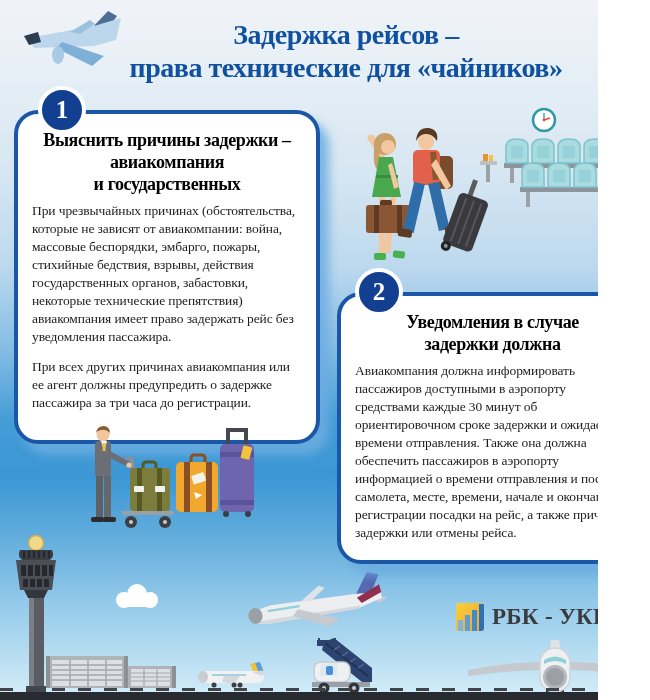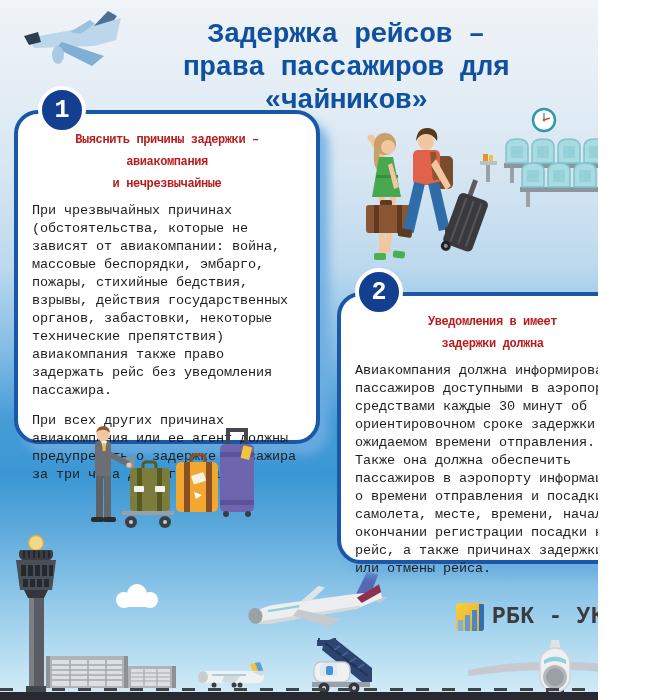--- a/index.html
+++ b/index.html
@@ -1,39 +1,39 @@
 <!DOCTYPE html>
 <html><head>
 <meta charset="utf-8">
 <style>
   html,body{margin:0;padding:0;background:#fff;}
   .poster{
     position:relative;width:598px;height:700px;overflow:hidden;
-    font-family:Liberation Mono, monospace;
+    font-family:Liberation Serif, serif;
     background:linear-gradient(180deg,
       #f0f3f7 0%, #e7eff6 10%, #d6e6f2 25%, #bcd9ee 38%,
       #84bce4 50%, #459cd7 60%, #3b97d4 68%, #5fabdc 76%,
       #93c9ea 86%, #c3e4f4 96%, #d6edf8 100%);
   }
   
   .title{position:absolute;left:100px;right:6px;top:18px;text-align:center;
     color:#10519f;font-weight:bold;font-size:28px;line-height:33px;letter-spacing:-0.5px;}
   .title span{display:block;}
   
   .card{position:absolute;background:#fff;border:4px solid #1a57a6;border-radius:24px;
     box-shadow:9px 11px 10px rgba(108,173,224,0.85);z-index:3;}
   .card1{left:14px;top:110px;width:298px;height:326px;}
   .card2{left:337px;top:292px;width:303px;height:264px;}
   .badge{position:absolute;top:-28px;width:40px;height:40px;background:#123f8f;
     border:4px solid #fff;border-radius:50%;color:#fff;font-size:25px;font-weight:bold;
     display:flex;align-items:center;justify-content:center;}
   .card1 .badge{left:20px;}
   .card2 .badge{left:14px;}
-  .card h2{margin:15px 4px 7px;text-align:center;color:#b91c1c;
-    font-size:12px;line-height:22px;letter-spacing:-0.4px;}
+  .card h2{margin:15px 4px 7px;text-align:center;color:#000000;
+    font-size:18px;line-height:22px;letter-spacing:-0.4px;}
   .card h2 span{display:block;white-space:nowrap;}
   .card p{margin:0 0 12px;padding:0 14px;color:#1d1d1f;
     font-size:13.5px;line-height:18px;letter-spacing:-0.1px;}
   
   .fig{position:absolute;z-index:1;}
   .front{z-index:4;}
   
   .runway-dashes{position:absolute;left:0;right:0;top:688px;height:3px;z-index:1;
     background:repeating-linear-gradient(90deg,#3f434a 0 13px,rgba(0,0,0,0) 13px 26px);}
   .runway-strip{position:absolute;left:0;right:0;top:692px;height:8px;background:#272a30;z-index:1;}
@@ -57,21 +57,21 @@
     <polygon points="66,22 84,3 93,8 80,26" fill="#4c6f96"></polygon>
     <polygon points="4,30 70,18 97,10 92,32 70,38 10,40" fill="#bcd7ec"></polygon>
     <polygon points="0,28 14,24 17,34 5,37" fill="#2c3e50"></polygon>
     <polygon points="46,24 66,12 71,16 56,26" fill="#9cc1dd"></polygon>
     <polygon points="38,34 80,48 68,58 32,40" fill="#7fafd6"></polygon>
     <ellipse cx="34" cy="47" rx="6" ry="9" fill="#a9c9e4"></ellipse>
   </svg>
 
   <div class="title">
     <span>Задержка рейсов –</span>
-    <span>права пассажиров для «чайников»</span>
+    <span>права технические для «чайников»</span>
   </div>
 
   <svg class="fig" style="left:531px;top:107px;" width="26" height="26" viewBox="0 0 26 26">
     <circle cx="13" cy="13" r="11" fill="#ffffff" stroke="#2e9aa6" stroke-width="2.5"></circle>
     <line x1="13" y1="13" x2="19" y2="11" stroke="#d94f3c" stroke-width="1.6"></line>
     <line x1="13" y1="13" x2="13" y2="6" stroke="#2e9aa6" stroke-width="1.3"></line>
     <circle cx="13" cy="13" r="1.4" fill="#d94f3c"></circle>
   </svg>
 
   <svg class="fig" style="left:478px;top:136px;" width="164" height="74" viewBox="0 0 164 74">
@@ -177,30 +177,30 @@
         <circle cx="101" cy="128" r="2" fill="#8d9196"></circle>
       </g>
     </g>
   </svg>
 
   <div class="card card1">
     <div class="badge">1</div>
     <h2>
       <span>Выяснить причины задержки –</span>
       <span>авиакомпания</span>
-      <span>и нечрезвычайные</span>
+      <span>и государственных</span>
     </h2>
-    <p>При чрезвычайных причинах (обстоятельства, которые не зависят от авиакомпании: война, массовые беспорядки, эмбарго, пожары, стихийные бедствия, взрывы, действия государственных органов, забастовки, некоторые технические препятствия) авиакомпания также право задержать рейс без уведомления пассажира.</p>
+    <p>При чрезвычайных причинах (обстоятельства, которые не зависят от авиакомпании: война, массовые беспорядки, эмбарго, пожары, стихийные бедствия, взрывы, действия государственных органов, забастовки, некоторые технические препятствия) авиакомпания имеет право задержать рейс без уведомления пассажира.</p>
     <p>При всех других причинах авиакомпания или ее агент должны предупредить о задержке пассажира за три часа до регистрации.</p>
   </div>
 
   <div class="card card2">
     <div class="badge">2</div>
     <h2>
-      <span>Уведомления в имеет</span>
+      <span>Уведомления в случае</span>
       <span>задержки должна</span>
     </h2>
     <p>Авиакомпания должна информировать пассажиров доступными в аэропорту средствами каждые 30 минут об ориентировочном сроке задержки и ожидаемом времени отправления. Также она должна обеспечить пассажиров в аэропорту информацией о времени отправления и посадки самолета, месте, времени, начале и окончании регистрации посадки на рейс, а также причинах задержки или отмены рейса.</p>
   </div>
 
   <svg class="fig front" style="left:78px;top:424px;" width="178" height="114" viewBox="0 0 178 114">
     <g>
       <rect x="148" y="4" width="4" height="18" fill="#46464e"></rect>
       <rect x="166" y="4" width="4" height="18" fill="#46464e"></rect>
       <rect x="148" y="4" width="22" height="4" fill="#46464e"></rect>

